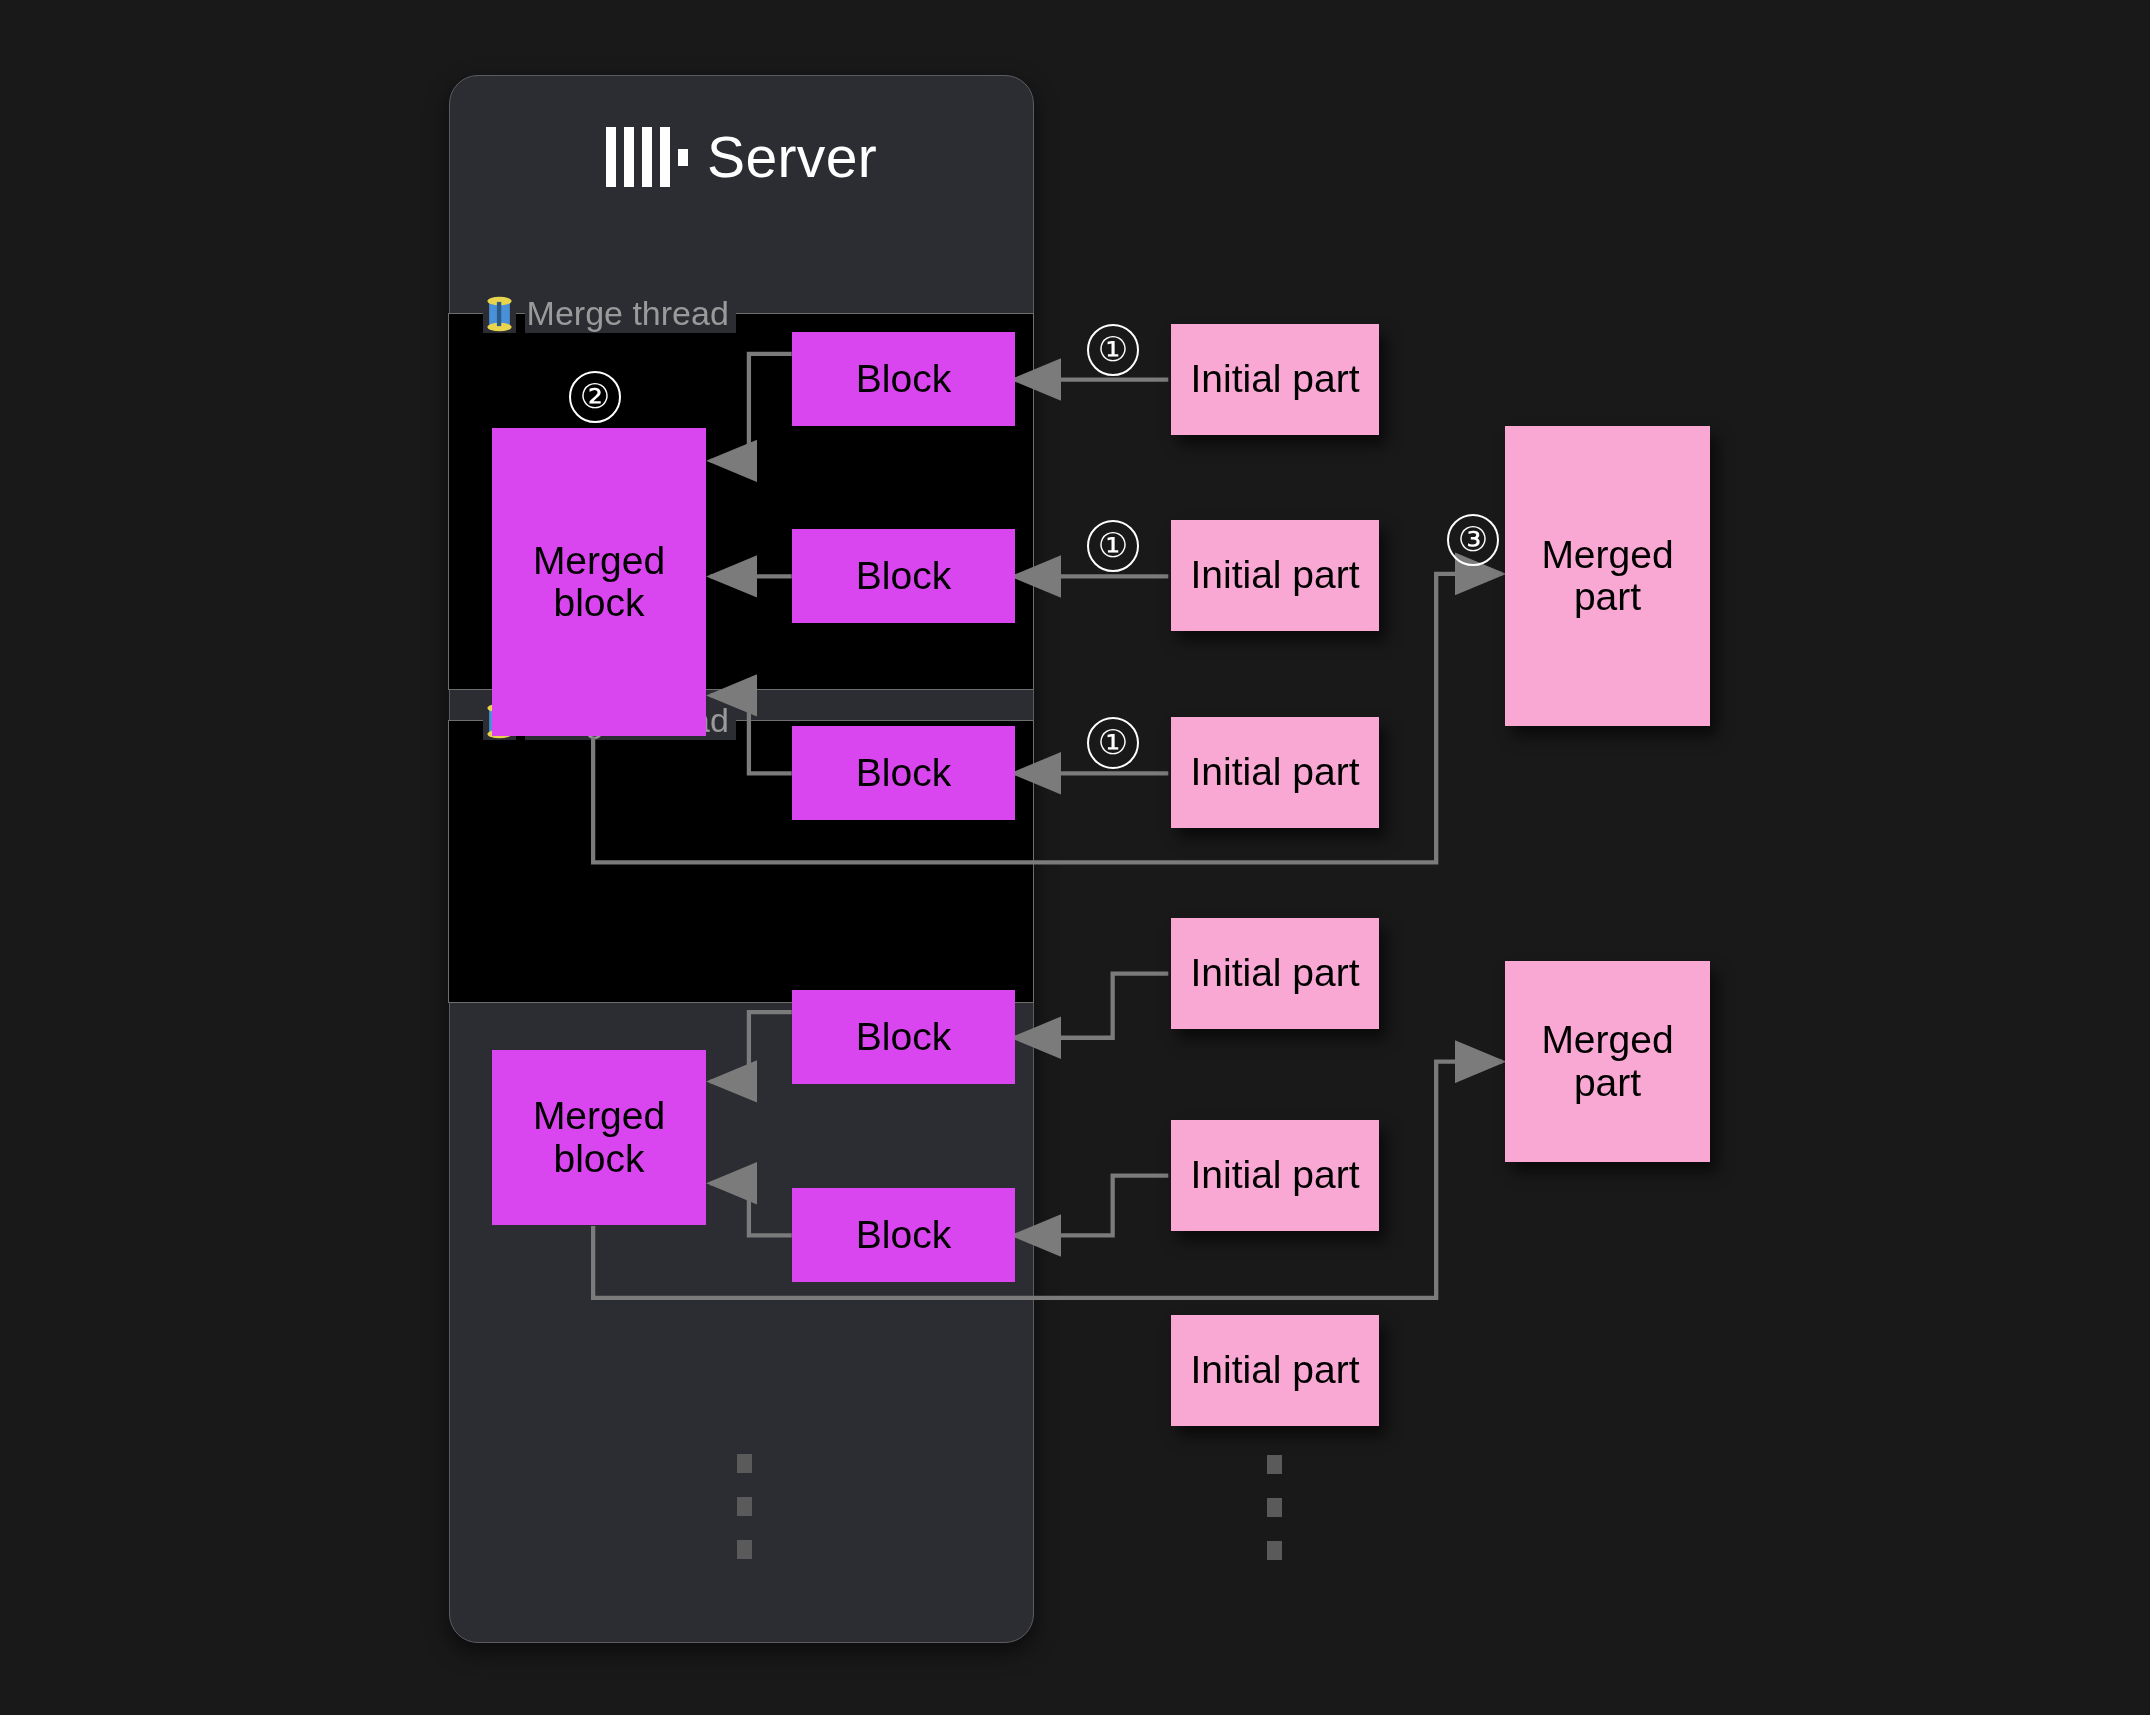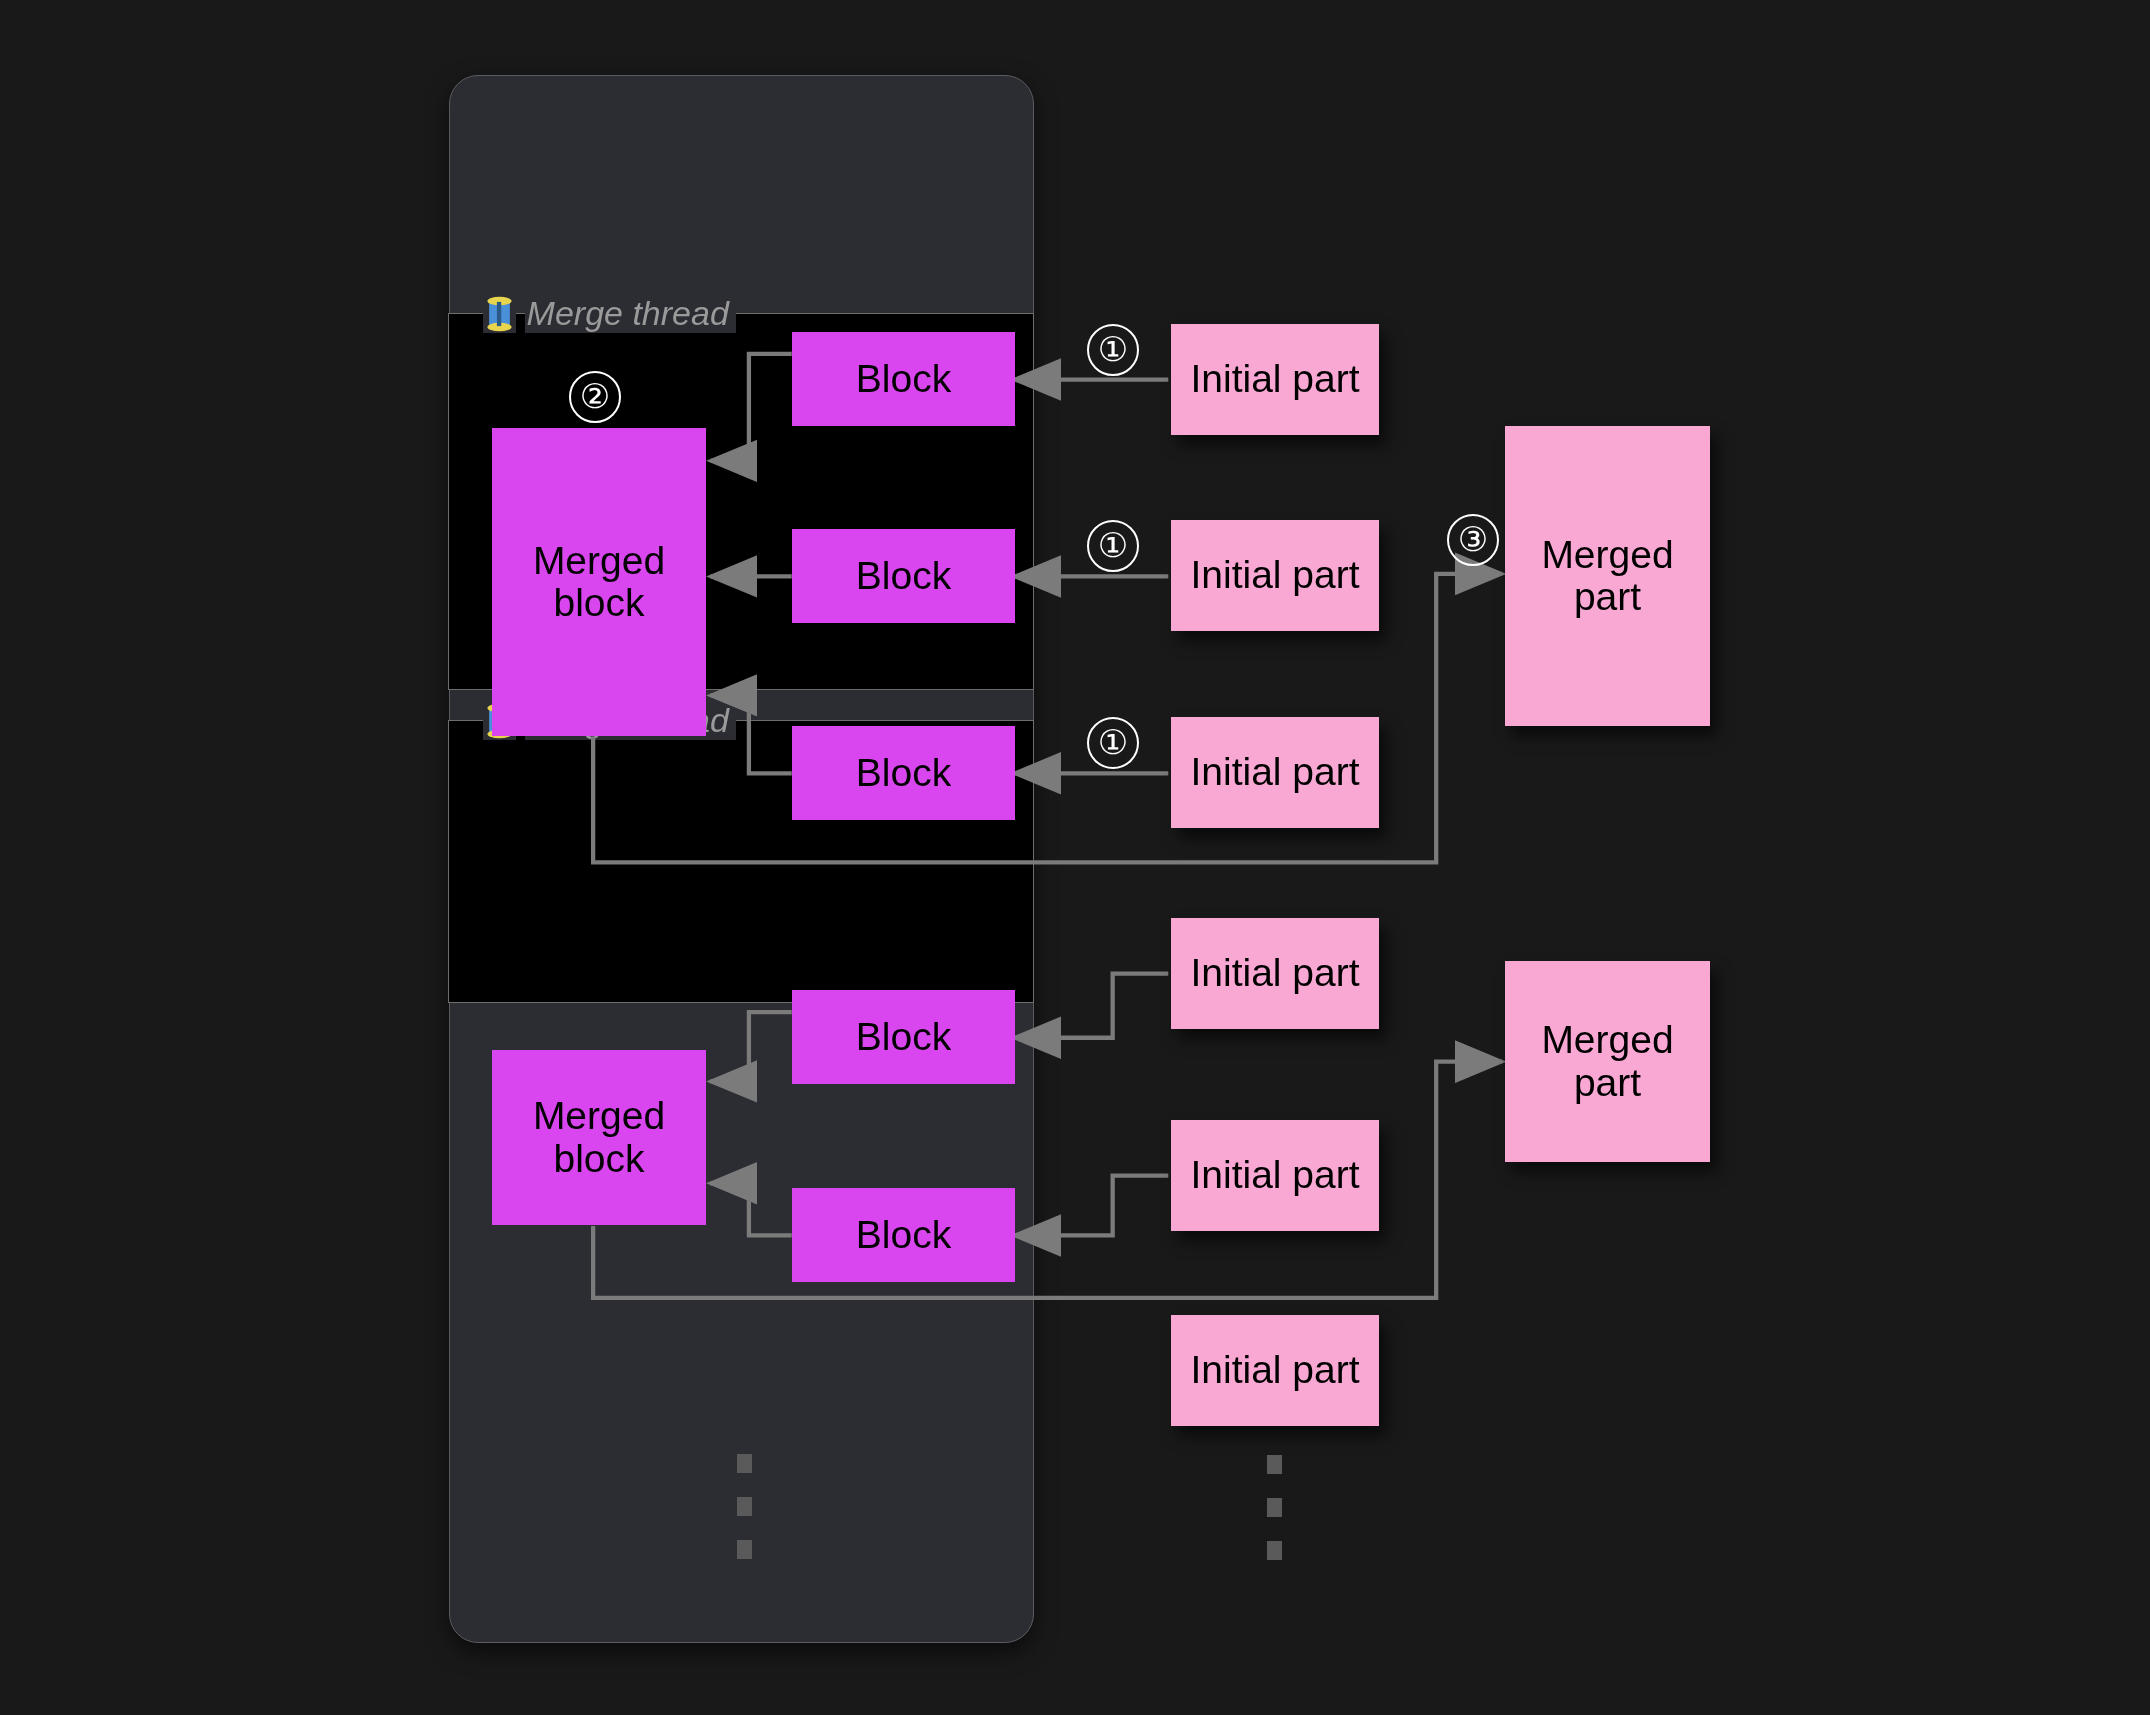--- a/index.html
+++ b/index.html
@@ -68,21 +68,20 @@
     padding: 0 8.6px 0 0;
     background: transparent;
     white-space: nowrap;
   }
   .mt-legend .lbl {
     color: #9a9a9a;
     font-size: 34px;
     line-height: 1;
     background: #2b2d33;
     padding: 1.7px 6.8px 3.4px 1.7px;
-    font-style: italic;
   }
   .spool-icon { width: 33px; height: 38px; flex: none; display:block; background:#2b2d33; }
 
   
   .box {
     position: absolute;
     box-sizing: border-box;
     display: flex;
     align-items: center;
     justify-content: center;
@@ -116,20 +115,30 @@
 
   
   #wires { position: absolute; left: 0; top: 0; width: 2150px; height: 1716px; pointer-events: none; }
 </style>
 </head>
 <body>
 
 <div id="stage">
 
   <div id="server-panel">
+    <div id="server-title">
+      <span class="ch-logo">
+        <span class="bar"></span>
+          <span class="bar"></span>
+          <span class="bar"></span>
+          <span class="bar"></span>
+          <span class="tick"></span>
+      </span>
+      <span class="label">Server</span>
+    </div>
 
     <div class="merge-thread" style="left:-1.7px; top:237px; width:586px; height:377px;">
       <div class="mt-legend">
         <svg class="spool-icon" viewBox="0 0 38 44">
           <rect x="7" y="7" width="24" height="30" fill="#4a90d9"></rect>
           <ellipse cx="19" cy="7" rx="14" ry="5" fill="#e8d44d"></ellipse>
           <ellipse cx="19" cy="37" rx="14" ry="5" fill="#e8d44d"></ellipse>
           <rect x="16" y="8" width="5" height="28" fill="#2a5a88"></rect>
         </svg>
         <span class="lbl">Merge thread</span>

